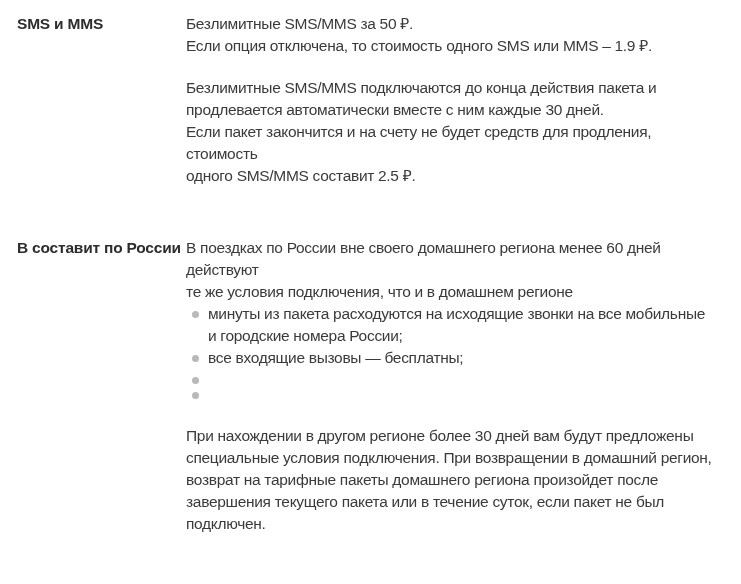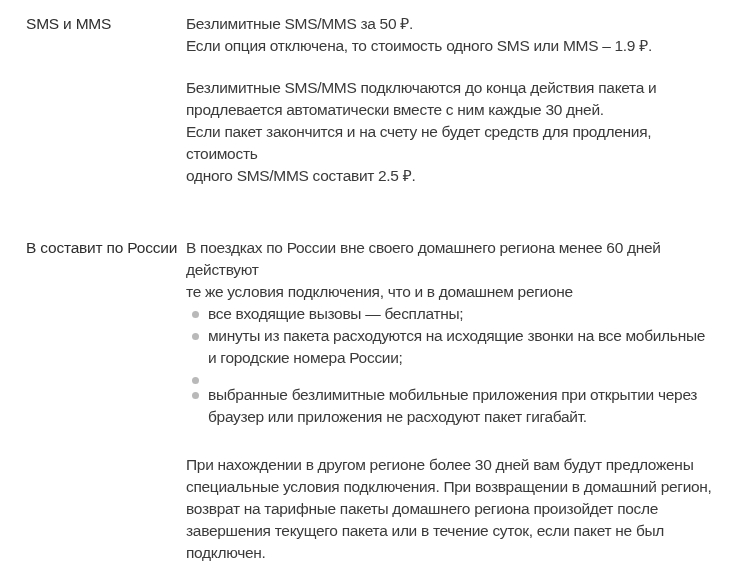--- a/index.html
+++ b/index.html
@@ -20,23 +20,23 @@
     color: var(--color-text);
     padding-top: 13px;
   }
   .section {
     display: grid;
     grid-template-columns: 186px 1fr;
     align-items: start;
   }
   .section + .section { margin-top: 50px; }
   .section-label {
-    padding-left: 26px;
+    padding-left: 17px;
     font-size: 15.5px;
-    font-weight: 400;
+    font-weight: 700;
     color: var(--color-label);
     letter-spacing: -0.2px;
     line-height: 22px;
   }
   .section-content {
     padding-right: 24px;
     font-size: 15.5px;
     line-height: 22px;
     letter-spacing: -0.3px;
   }
@@ -76,34 +76,32 @@
   </div>
 
   <div class="section">
     <div class="section-label">В составит по России</div>
     <div class="section-content">
       <p class="para">В поездках по России вне своего домашнего региона менее 60 дней действуют
 те же условия подключения, что и в домашнем регионе</p>
       <ul class="bullet-list">
         <li>
           <span class="bullet-dot"></span>
-          <span class="bullet-text">все входящие вызовы — бесплатны;</span>
+          <span class="bullet-text">минуты из пакета расходуются на исходящие звонки на все мобильные
+и городские номера России;</span>
         </li>
         <li>
           <span class="bullet-dot"></span>
-          <span class="bullet-text">минуты из пакета расходуются на исходящие звонки на все мобильные
-и городские номера России;</span>
+          <span class="bullet-text">все входящие вызовы — бесплатны;</span>
         </li>
         <li>
           <span class="bullet-dot"></span>
         </li>
         <li>
           <span class="bullet-dot"></span>
-          <span class="bullet-text">выбранные безлимитные мобильные приложения при открытии через
-браузер или приложения не расходуют пакет гигабайт.</span>
         </li>
       </ul>
       <p class="para outro">При нахождении в другом регионе более 30 дней вам будут предложены
 специальные условия подключения. При возвращении в домашний регион,
 возврат на тарифные пакеты домашнего региона произойдет после
 завершения текущего пакета или в течение суток, если пакет не был
 подключен.</p>
     </div>
   </div>
 

